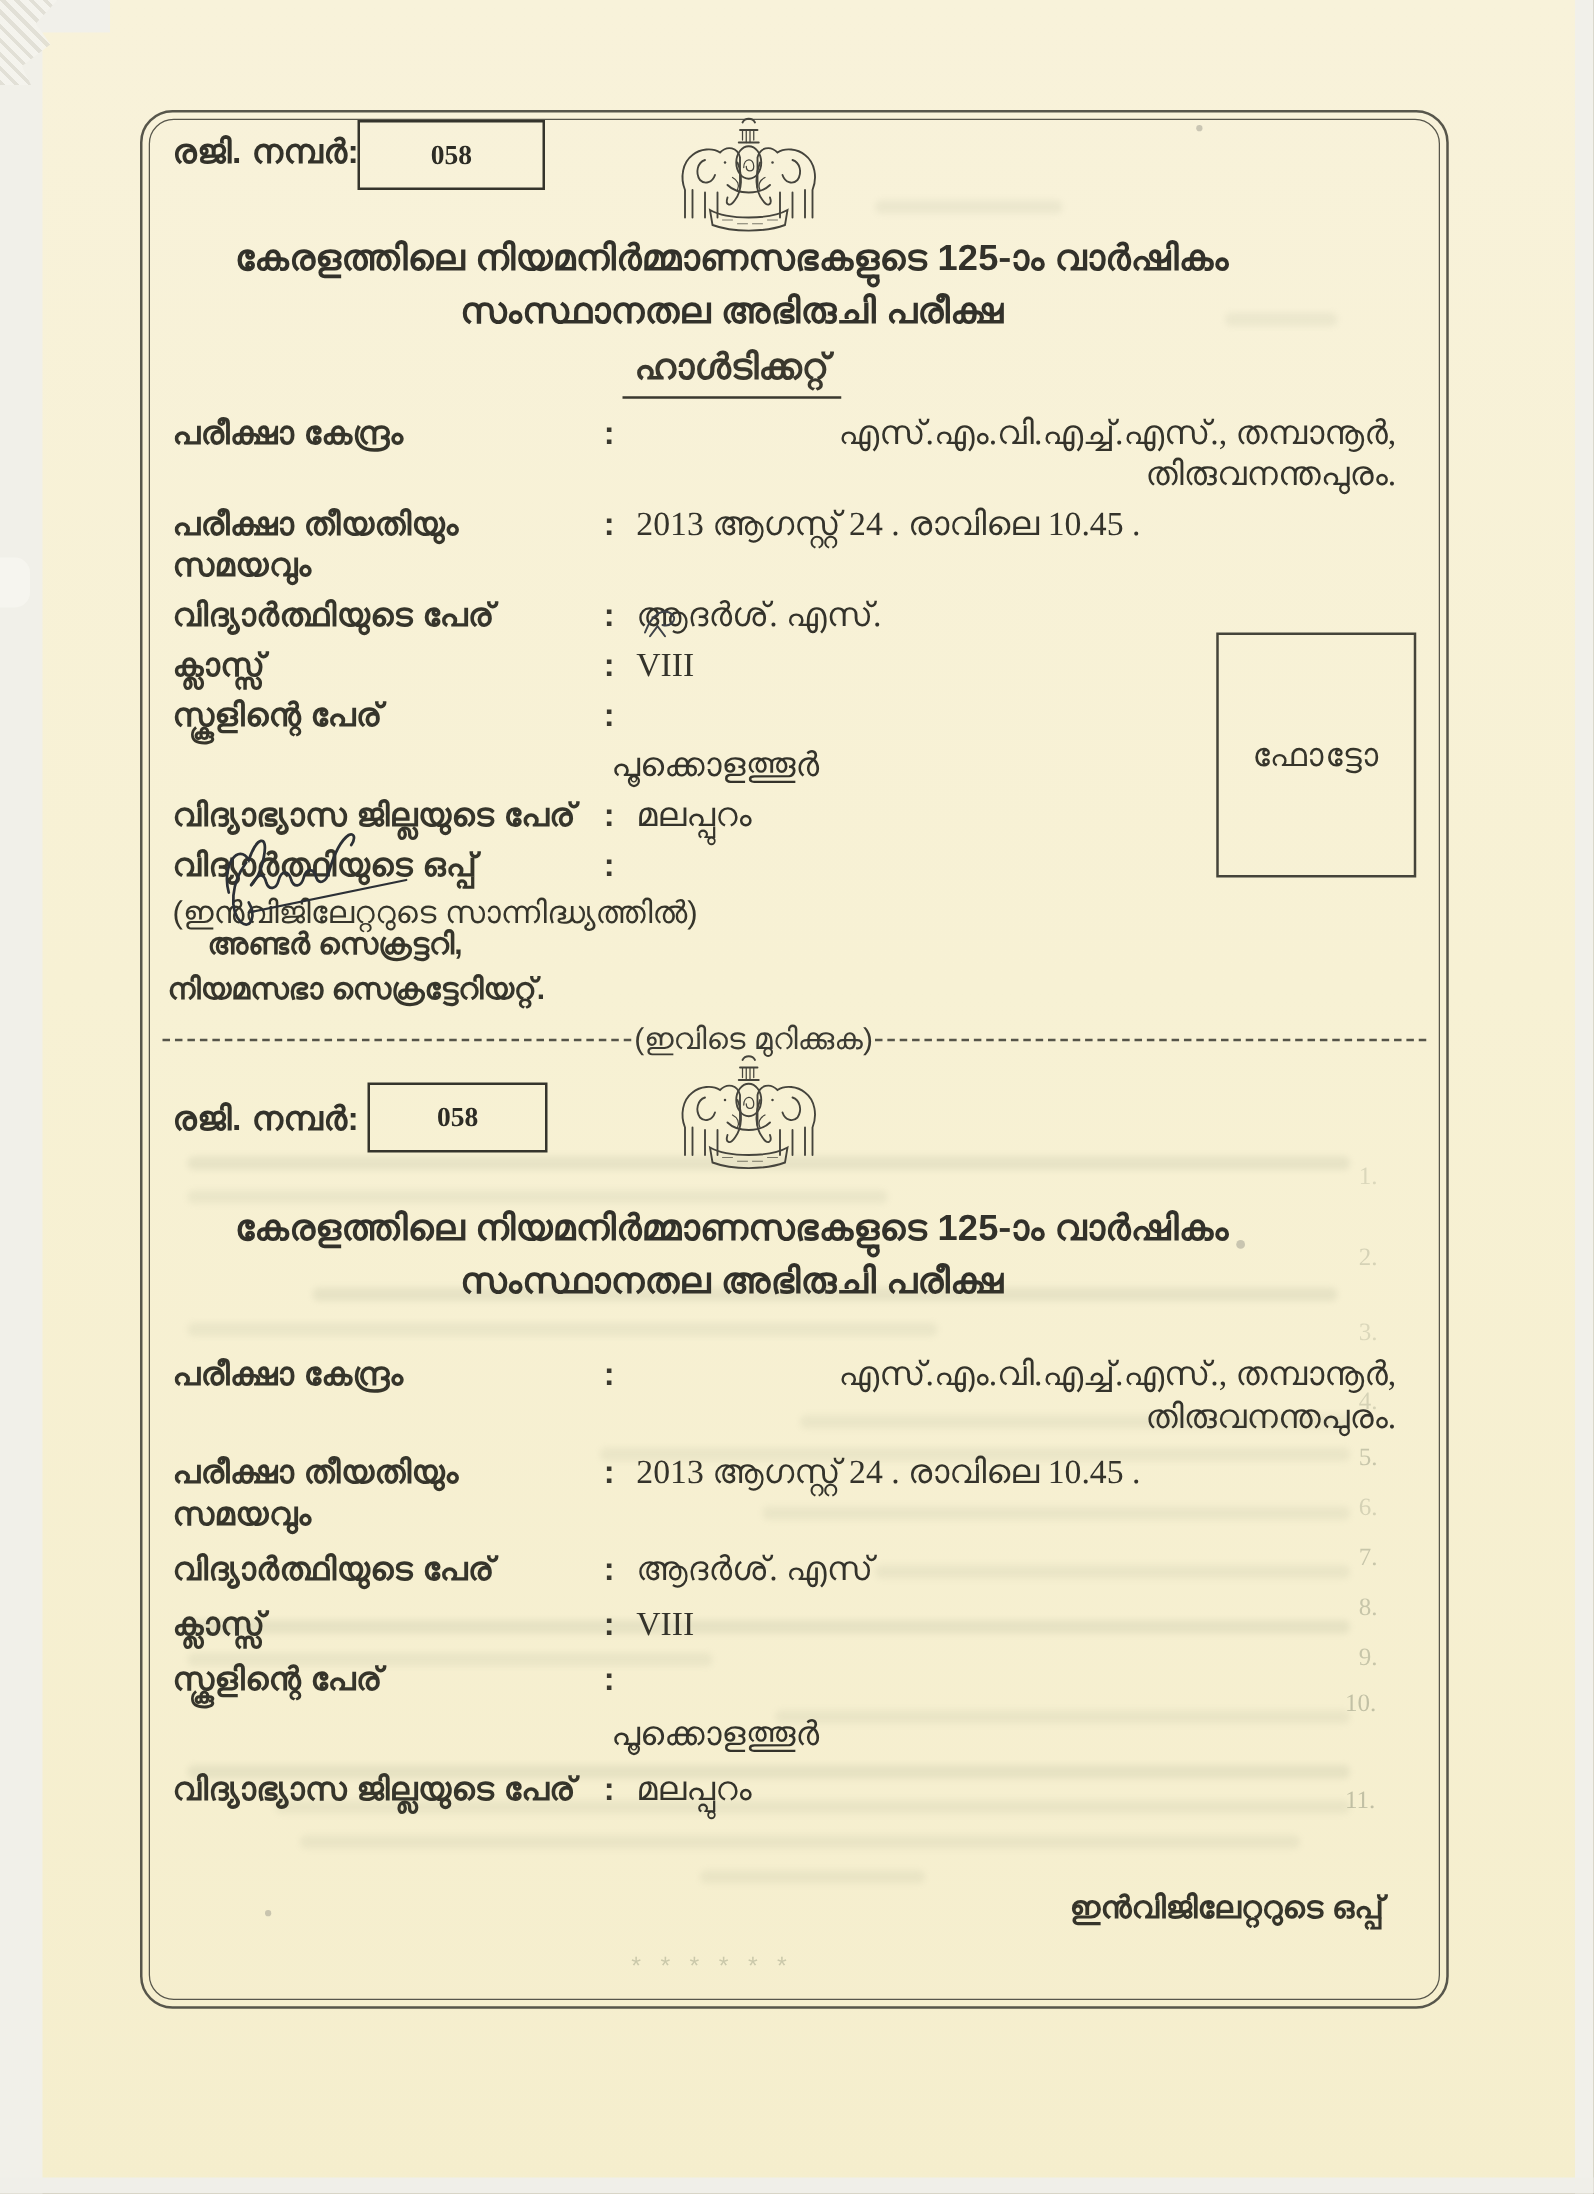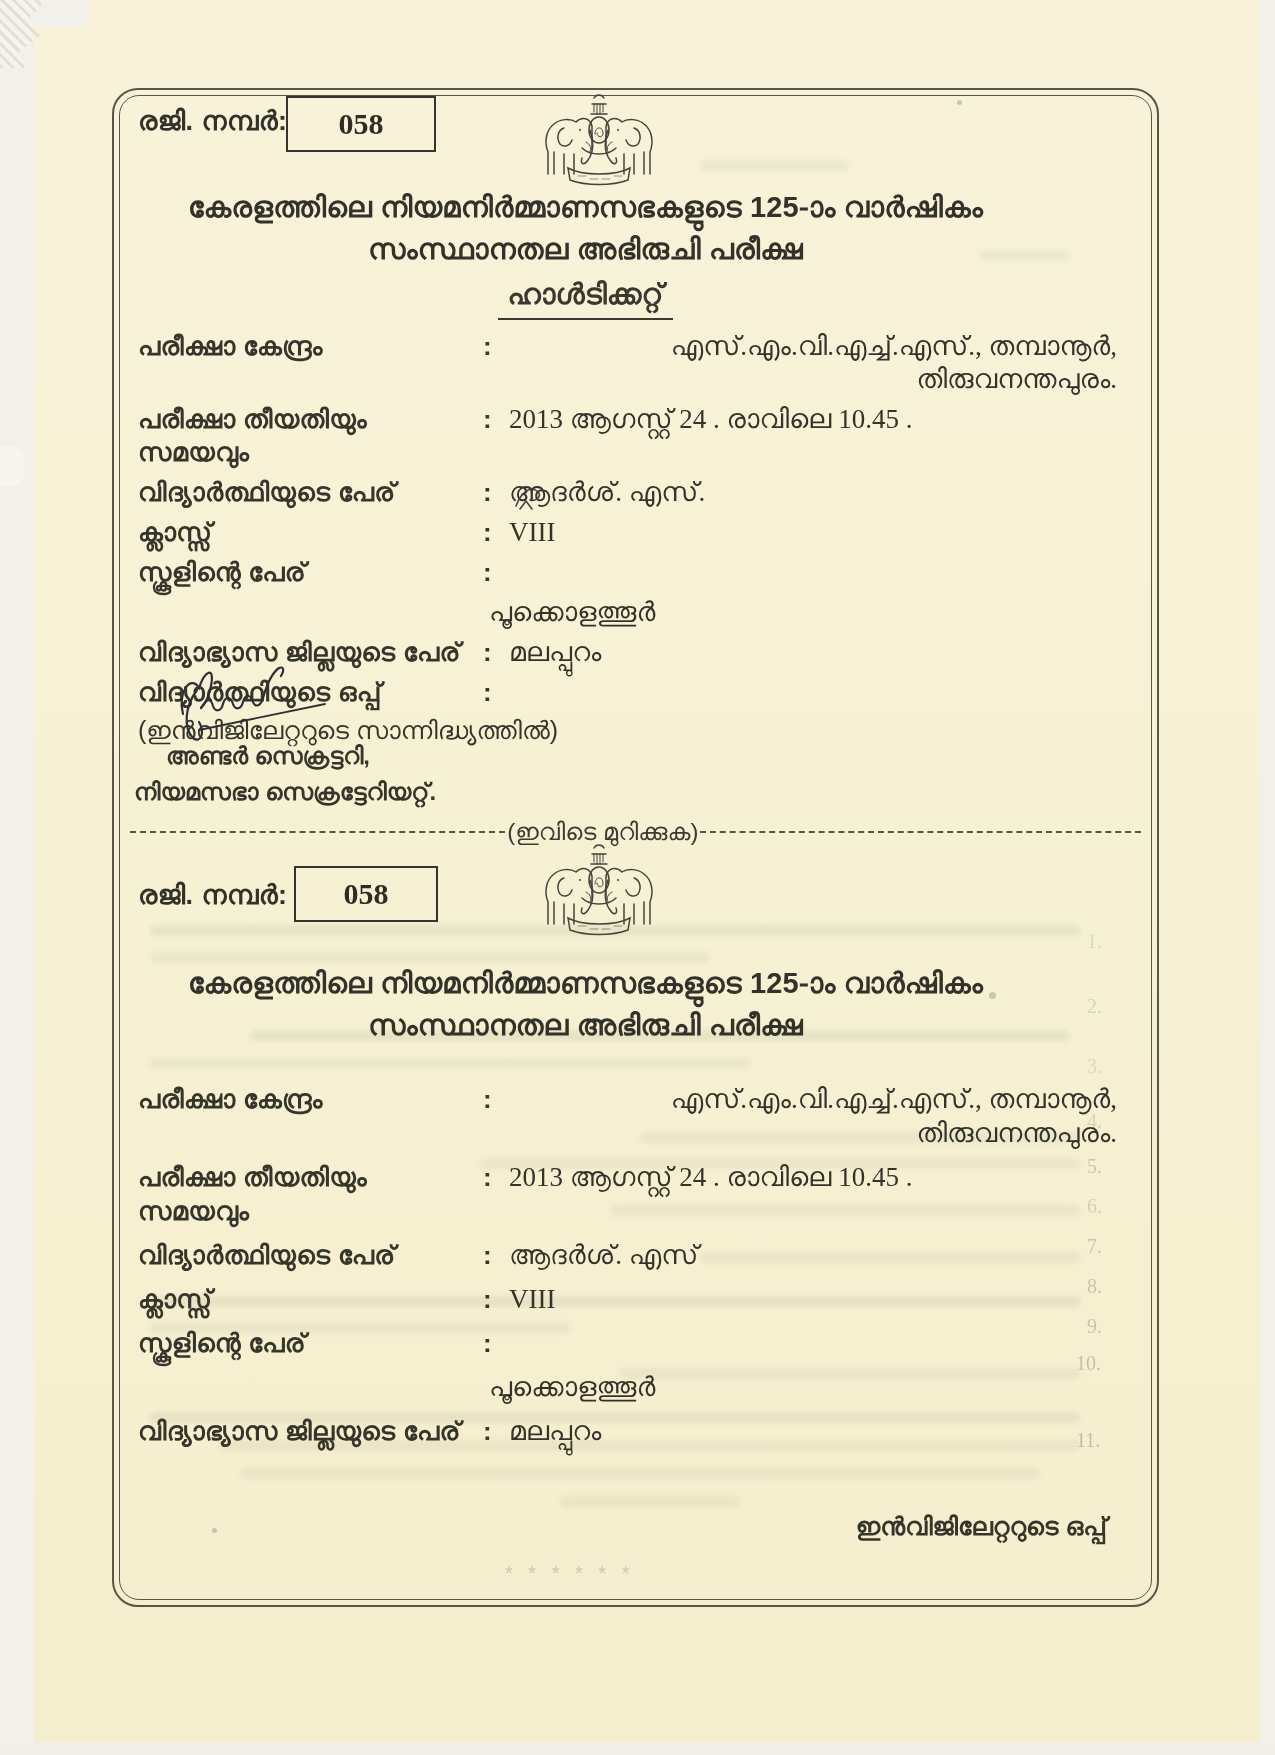--- a/index.html
+++ b/index.html
@@ -25,21 +25,21 @@
   .ghost-num{position:absolute;font-family:"Liberation Serif",serif;font-size:20px;color:#6f7660;filter:blur(.5px);}
   .ghost-stars{position:absolute;left:505px;top:1562px;font-size:20px;letter-spacing:5px;color:#7b8268;opacity:.35;filter:blur(.5px);}
 
   
   .card{position:absolute;left:112px;top:88px;width:1043px;height:1515px;
     border:2px solid #57564b;border-radius:26px;}
   .card-inner{position:absolute;inset:5px;border:1.5px solid #57564b;border-radius:20px;pointer-events:none;}
 
   .reg-label{position:absolute;font-size:27px;font-weight:700;color:#33322a;letter-spacing:.4px;}
   .reg-box{position:absolute;border:2.5px solid #35342c;display:flex;align-items:center;justify-content:center;
-    font-family:"Liberation Serif",serif;font-size:30px;font-weight:700;color:#2d2c25;}
+    font-family:"Liberation Serif",serif;font-size:22px;font-weight:700;color:#2d2c25;}
   .emblem{position:absolute;width:130px;height:100px;}
   .emblem svg{width:100%;height:100%;}
 
   .titles{position:absolute;left:10px;right:110px;text-align:center;font-weight:700;color:#32312a;}
   .titles .tl{font-size:29px;line-height:42px;letter-spacing:.2px;}
   .hall-heading{position:absolute;left:10px;right:110px;text-align:center;}
   .hall-heading span{display:inline-block;font-size:29px;font-weight:700;border-bottom:2.5px solid #3a392f;padding:0 10px 6px;}
 
   .fields{position:absolute;left:24px;right:40px;font-size:26px;}
   .f-top{top:240px;}
@@ -180,20 +180,23 @@
       <div class="presence">(ഇൻവിജിലേറ്ററുടെ സാന്നിദ്ധ്യത്തിൽ)</div>
     </div>
 
     <div class="caret-mark">
       <svg viewBox="0 0 40 32" fill="none" stroke="#3e4248" stroke-width="1.6" stroke-linecap="round">
         <path d="M6,26 C12,10 22,6 28,12 C32,16 26,22 20,20"></path>
         <path d="M10,29 L16,21 L22,29"></path>
       </svg>
     </div>
 
+    <div class="photo-box">
+      <span>ഫോട്ടോ</span>
+    </div>
 
     <div class="sig">
       <svg viewBox="0 0 180 105" fill="none" stroke="#2c3036" stroke-width="2.2" stroke-linecap="round">
         <path d="M14,64 C8,42 22,24 30,38 C36,20 46,16 42,36 C40,46 36,54 32,58"></path>
         <path d="M28,40 C16,56 14,78 24,88 C32,94 36,82 30,72"></path>
         <path d="M32,58 c6,-10 10,-10 12,-2 c2,6 8,6 10,-2 c2,-8 8,-8 10,0 c2,6 8,6 10,-2 c2,-8 8,-8 10,0 c2,6 8,4 10,-4 c4,-14 10,-26 16,-30 c4,-2 6,2 2,8"></path>
         <path d="M30,80 L156,54" stroke-width="1.8"></path>
       </svg>
     </div>
     <div class="signer1">അണ്ടർ സെക്രട്ടറി,</div>

